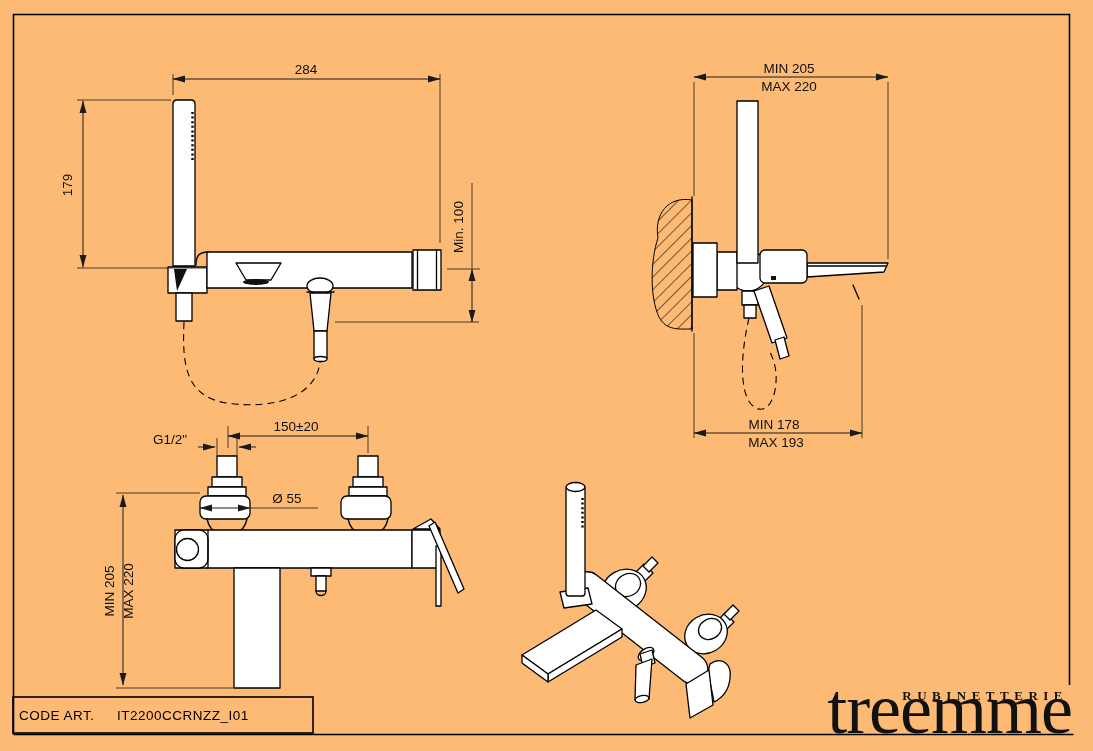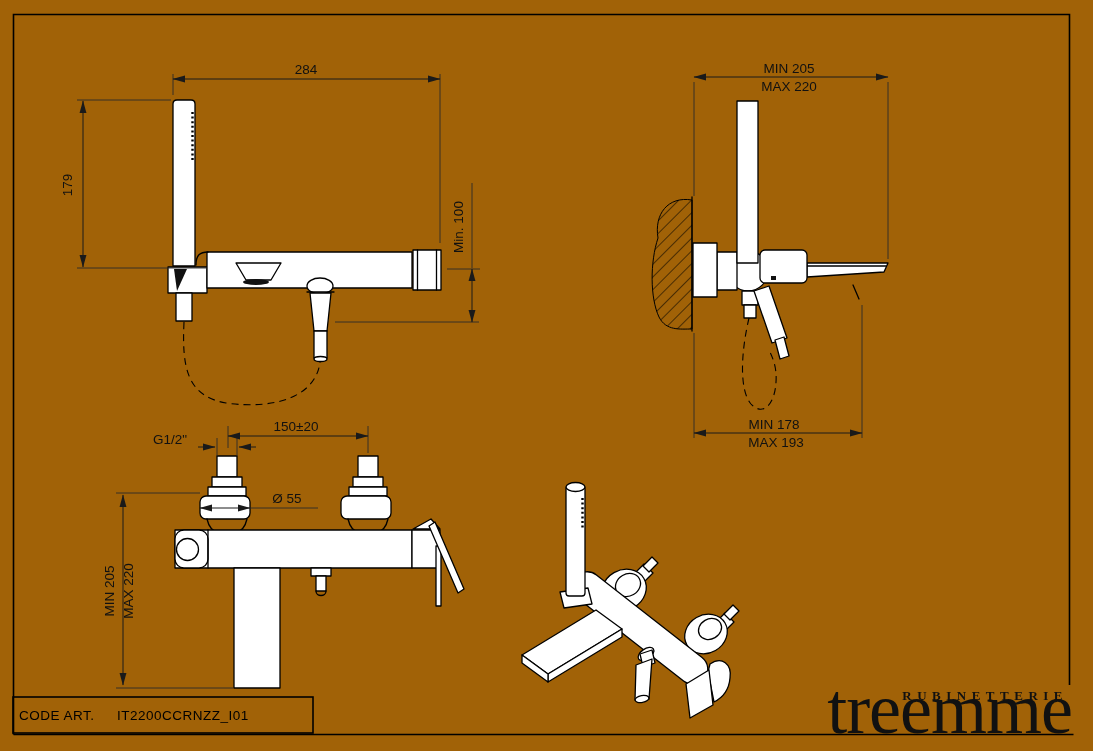--- a/index.html
+++ b/index.html
@@ -1,16 +1,16 @@
 <!DOCTYPE html>
 <html><head>
 <meta charset="utf-8">
 <style>
   html,body{margin:0;padding:0;background:#fff;}
-  .page{position:relative;width:1093px;height:751px;background:#a16207;overflow:hidden;
+  .page{position:relative;width:1093px;height:751px;background:#fdba74;overflow:hidden;
         font-family:"Liberation Sans",sans-serif;}
   svg{position:absolute;left:0;top:0;}
   
   .o  {fill:#fff;stroke:#000;stroke-width:1.3;stroke-linejoin:round;}
   .on {fill:none;stroke:#000;stroke-width:1.3;stroke-linejoin:round;stroke-linecap:round;}
   .fl {fill:#111;stroke:none;}
   
   .d  {fill:none;stroke:#1a1a1a;stroke-width:1;}
   .e  {fill:none;stroke:#2a2a2a;stroke-width:0.9;}
   .dash{fill:none;stroke:#000;stroke-width:1.1;stroke-dasharray:7 5;}

